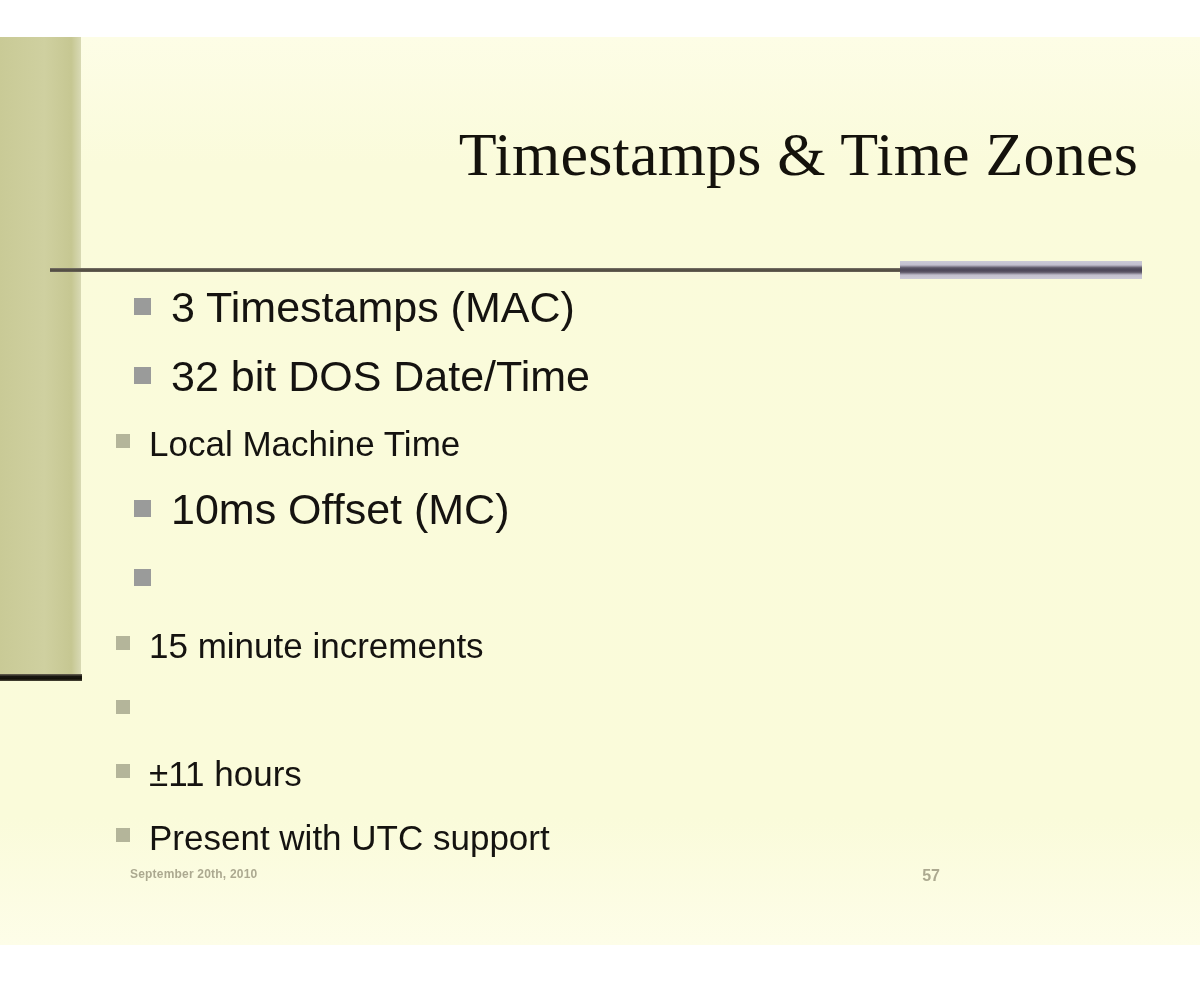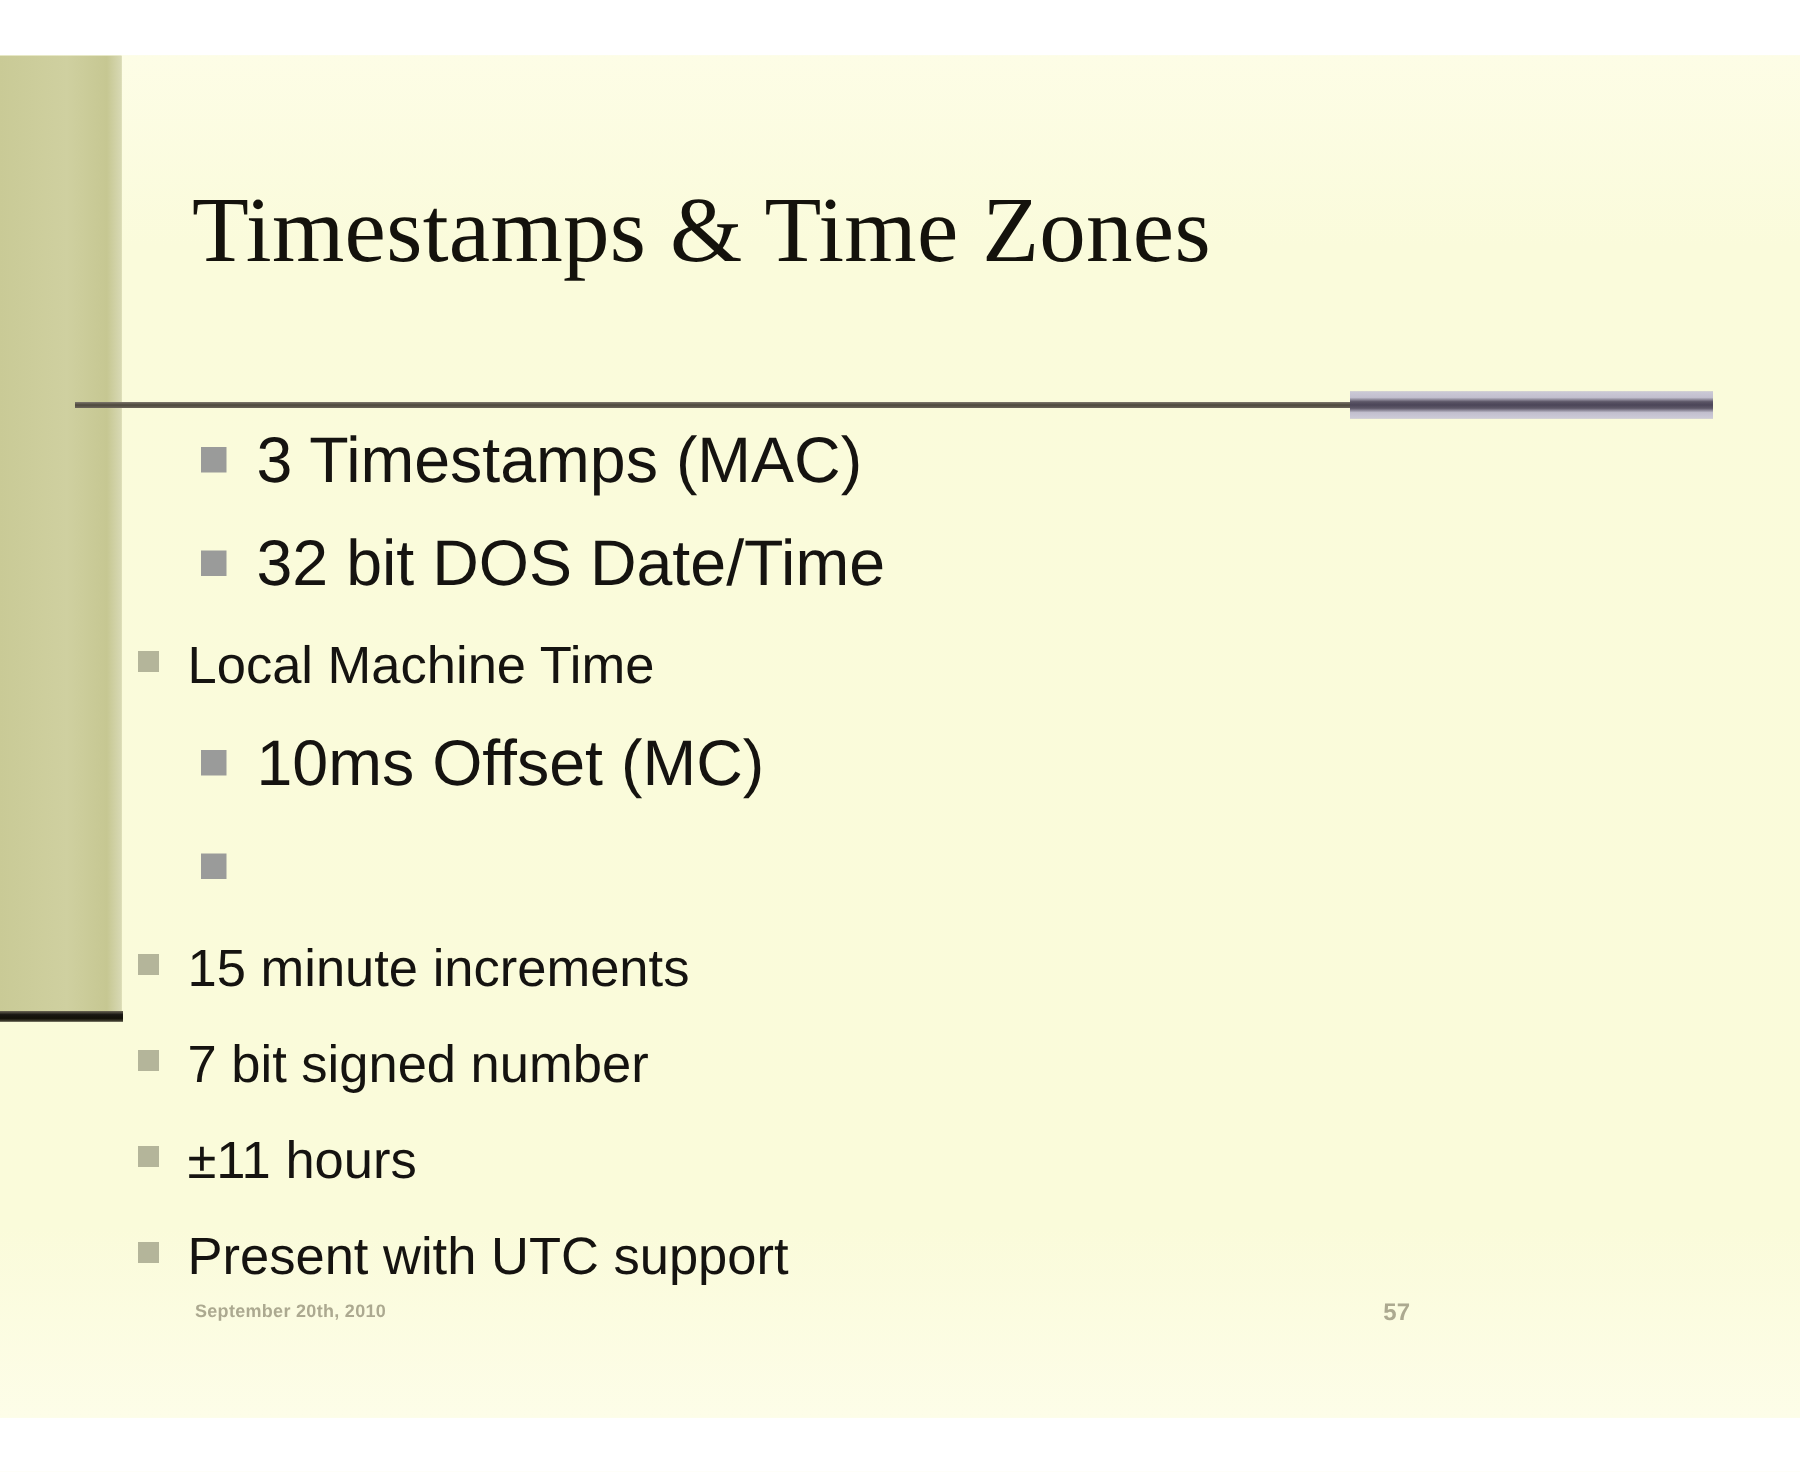--- a/index.html
+++ b/index.html
@@ -63,20 +63,21 @@
   }
   #slide-title {
     margin: 0;
     font-family: "Liberation Serif", "DejaVu Serif", serif;
     font-size: 62px;
     font-weight: 400;
     line-height: 1.0;
     color: #14120c;
     letter-spacing: 0.2px;
     white-space: nowrap;
+    text-align: right;
   }
 
   
   #title-divider {
     position: absolute;
     left: 50px;
     top: 230px;
     width: 1092px;
     height: 6px;
   }
@@ -112,21 +113,21 @@
   .bullet-row {
     display: flex;
     align-items: flex-start;
   }
   .bullet-row.level-1 {
     padding-left: 134px;
     margin-bottom: 1px;
     height: 68px;
   }
   .bullet-row.level-2 {
-    padding-left: 92px;
+    padding-left: 116px;
     margin-bottom: 0px;
     height: 64px;
   }
   .bullet-marker {
     flex: 0 0 auto;
     display: block;
   }
   .level-1 .bullet-marker {
     width: 17px;
     height: 17px;
@@ -225,21 +226,20 @@
         </div>
         <div class="bullet-row level-1">
           <span class="bullet-marker"></span>
         </div>
         <div class="bullet-row level-2">
           <span class="bullet-marker"></span>
           <span class="bullet-text">15 minute increments</span>
         </div>
         <div class="bullet-row level-2">
           <span class="bullet-marker"></span>
-          <span class="bullet-text">7 bit signed number</span>
         </div>
         <div class="bullet-row level-2">
           <span class="bullet-marker"></span>
           <span class="bullet-text">±11 hours</span>
         </div>
         <div class="bullet-row level-2">
           <span class="bullet-marker"></span>
           <span class="bullet-text">Present with UTC support</span>
         </div>
       </div>

